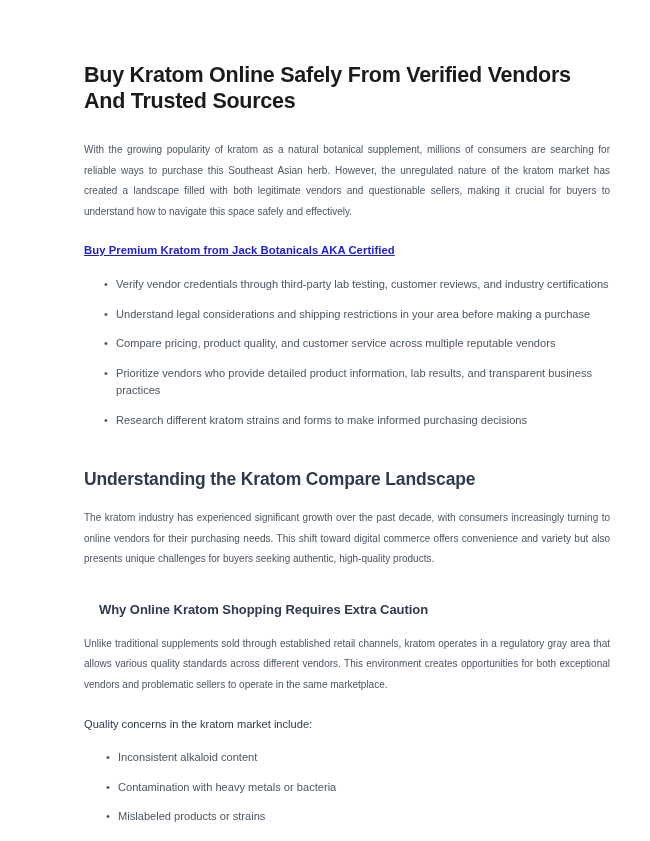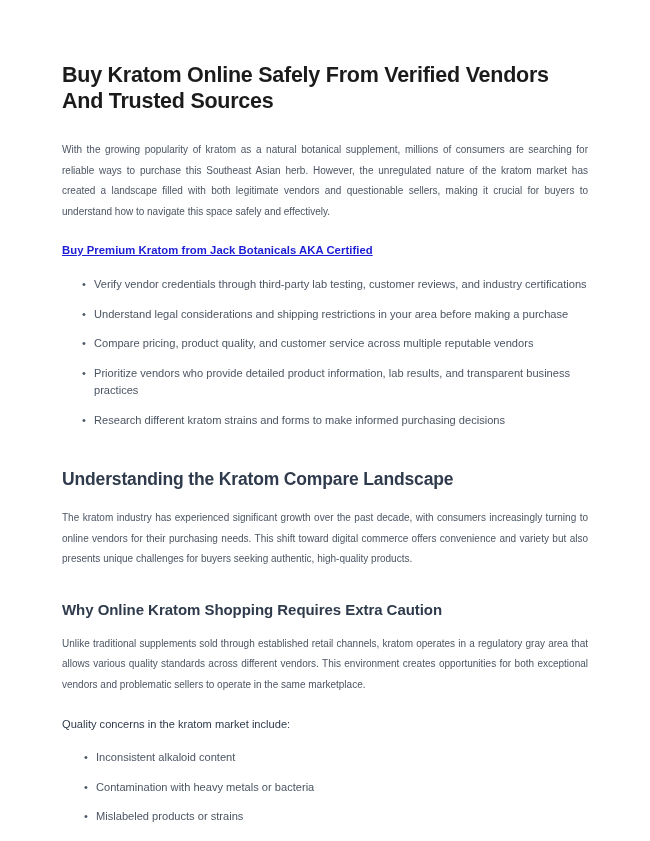--- a/index.html
+++ b/index.html
@@ -13,21 +13,21 @@
     font-family: "Liberation Sans", sans-serif;
     -webkit-font-smoothing: antialiased;
     overflow: hidden;
   }
   .page {
     position: relative;
     width: 650px;
     height: 841px;
     background: #ffffff;
     box-sizing: border-box;
-    padding: 62px 62px 0 62px;
+    padding: 62px 62px 0 84px;
   }
   .content {
     width: 526px;
   }
 
   .doc-title {
     font-size: 21.5px;
     line-height: 26px;
     font-weight: bold;
     color: #1b1b1b;
@@ -90,25 +90,25 @@
   h2.section-heading {
     font-size: 17.5px;
     line-height: 24px;
     font-weight: bold;
     color: #2f3b4c;
     margin: 38px 0 17px 0;
     letter-spacing: -0.15px;
   }
 
   h3.sub-heading {
-    font-size: 15px;
+    font-size: 13px;
     line-height: 20px;
     font-weight: bold;
     color: #2f3b4c;
-    margin: 30px 0 14px 0;
+    margin: 30px 0 14px 15px;
     letter-spacing: -0.05px;
   }
 
   p.lead-in {
     font-size: 11.1px;
     line-height: 18px;
     font-weight: normal;
     color: #2f3b4c;
     margin: 20px 0 16px 0;
   }

